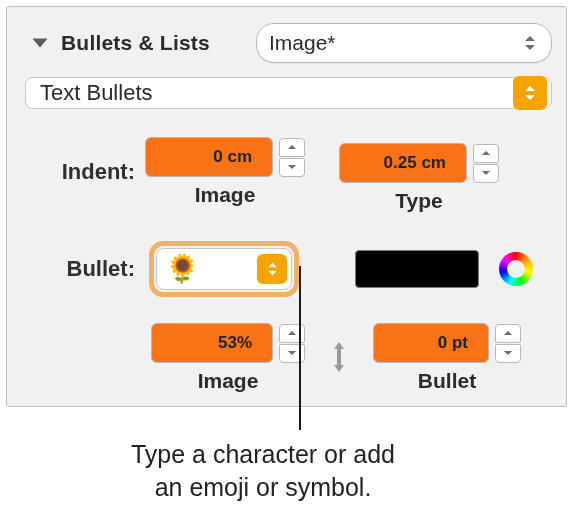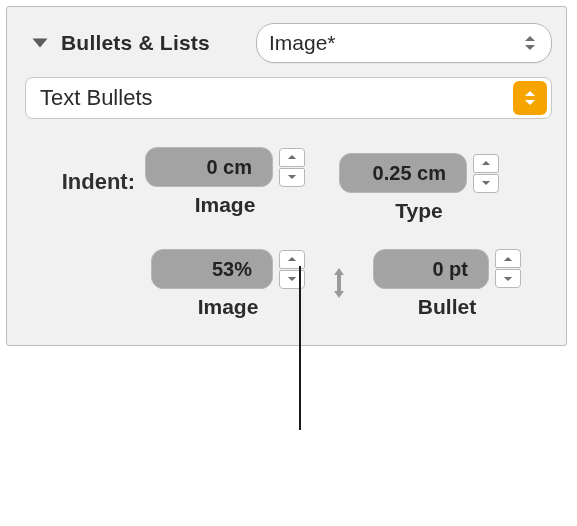--- a/index.html
+++ b/index.html
@@ -3,21 +3,21 @@
 <meta charset="utf-8">
 <style>
   * { box-sizing: border-box; font-family: -apple-system, "Helvetica Neue", Arial, sans-serif; }
   body { margin: 0; width: 577px; height: 526px; background: #fff; }
   .panel {
     margin: 6px;
     width: 561px;
     background: #f1f1f1;
     border: 1px solid #bdbdbd;
     border-radius: 3px;
-    padding: 16px 14px 26px 14px;
+    padding: 16px 14px 13px 14px;
     font-size: 21px;
     color: #2b2b2b;
   }
   .pill {
     display: flex;
     align-items: center;
     margin-left: 10px;
     gap: 12px;
     margin-bottom: 14px;
   }
@@ -36,43 +36,43 @@
   }
   .popup .arrows {
     margin-left: auto;
     width: 18px;
     display: flex; flex-direction: column; align-items:center; gap:2px;
     color:#6f6f6f;
   }
   .popup-top { width: 296px; }
   .popup-textbullets {
     margin: 4px 0 22px 4px;
-    height: 42px;
+    height: 32px;
     border: 1px solid #c7c7c7;
     border-radius: 8px;
     background:#fff;
     display:flex; align-items:center;
     padding: 0 4px 0 14px;
     font-size: 22px;
   }
   .popup-textbullets .btn-arrows {
     margin-left: auto;
     width: 34px; height: 34px;
     background: #f6a500;
     border-radius: 6px;
     display:flex; flex-direction:column; justify-content:center; align-items:center; gap:2px;
   }
   .row { display:flex; align-items:flex-start;font-weight:bold; }
   .lbl { font-size: 22px; color:#303030; text-align:right; }
   .field-col { display:flex; flex-direction:column; align-items:center; }
   .stepper-input {
     display:flex; align-items:center;
-    background:#a3a3a3; border:1px solid #b7b7b7; border-radius:12px;
+    background:#f97316; border:1px solid #b7b7b7; border-radius:6px;
     height: 40px; padding: 0 10px 0 0;
-    font-size: 20px; color:#222;
+    font-size: 17px; color:#222;
   }
   .stepper-input .val { flex:1; text-align:right; padding: 0 10px; font-variant-numeric: tabular-nums;}
   .stepper {
     width: 26px;
     display:flex; flex-direction:column; align-items:center; gap:1px;
     margin-left: 6px;
   }
   .step-btn {
     width:26px; height:19px; background:#fff; border:1px solid #b7b7b7;
     border-radius: 4px 4px 2px 2px;
@@ -218,20 +218,42 @@
               <svg class="tri tri-gray" width="10" height="6" viewBox="0 0 12 7">
                 <path d="M1 1 L6 6 L11 1 Z"></path>
               </svg>
             </div>
         </div>
       </div>
       <div class="sublabel">Type</div>
     </div>
   </div>
 
+  <div class="row bullet-row">
+    <div class="lbl">Bullet:</div>
+
+    <div class="bullet-picker-wrap">
+      <div class="bullet-picker">
+        <span class="bullet-glyph">🌻</span>
+        <span class="btn-arrows">
+          <svg class="tri tri-white" width="11" height="6" viewBox="0 0 12 7">
+              <path d="M1 6 L6 1 L11 6 Z"></path>
+            </svg>
+          <svg class="tri tri-white" width="11" height="6" viewBox="0 0 12 7">
+              <path d="M1 1 L6 6 L11 1 Z"></path>
+            </svg>
+        </span>
+      </div>
+    </div>
+
+    <div style="width:28px"></div>
+
+    <div class="swatch" style="background:#000000;"></div>
+    <div class="hue-ring"></div>
+  </div>
 
   <div class="row bottom-row">
     <div class="field-col">
       <div style="display:flex; align-items:center;">
         <div class="stepper-input" style="width:122px">
           <span class="val">53%</span>
         </div>
         <div class="stepper">
           <div class="step-btn">
               <svg class="tri tri-gray" width="10" height="6" viewBox="0 0 12 7">
@@ -248,21 +270,21 @@
       <div class="sublabel">Image</div>
     </div>
 
     <div class="vlock">
       <svg width="20" height="34" viewBox="0 0 20 34">
         <path d="M10 2 L5 9 H8 V25 H5 L10 32 L15 25 H12 V9 H15 Z" fill="#9a9a9a"></path>
       </svg>
     </div>
 
     <div class="field-col">
-      <div style="display:flex; align-items:flex-start;">
+      <div style="display:flex; align-items:center;">
         <div class="stepper-input" style="width:116px">
           <span class="val">0 pt</span>
         </div>
         <div class="stepper">
           <div class="step-btn">
               <svg class="tri tri-gray" width="10" height="6" viewBox="0 0 12 7">
                 <path d="M1 6 L6 1 L11 6 Z"></path>
               </svg>
             </div>
           <div class="step-btn bot">
@@ -276,13 +298,15 @@
     </div>
   </div>
 
 </div>
 
 <svg class="callout-line" style="left:0;top:0" width="577" height="526">
   <path d="M300 266 L300 430" stroke="#1a1a1a" stroke-width="2" fill="none"></path>
 </svg>
 
 <div class="caption">
+  <div>Type a character or add</div>
+  <div>an emoji or symbol.</div>
 </div>
 
 </body></html>

